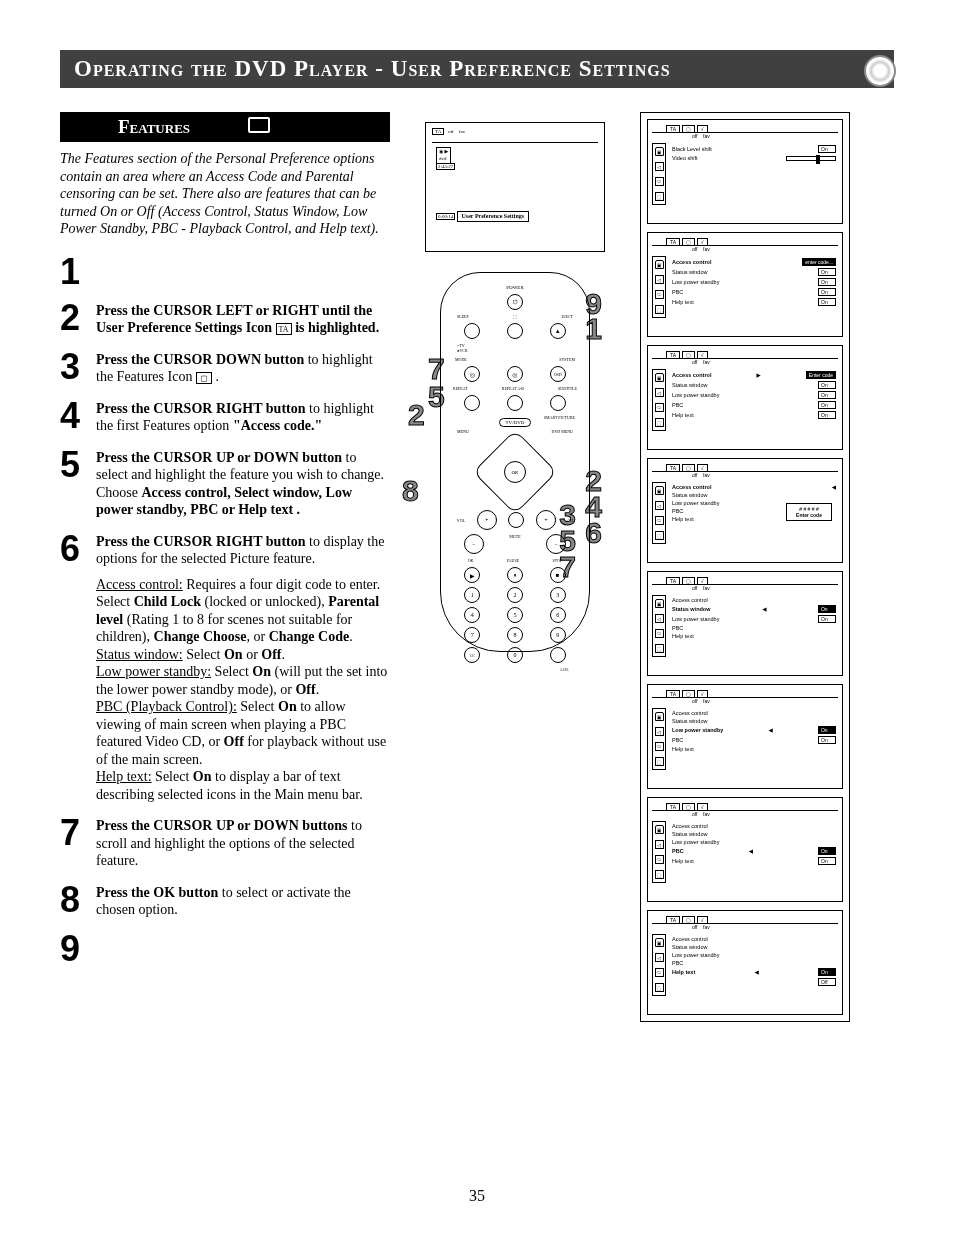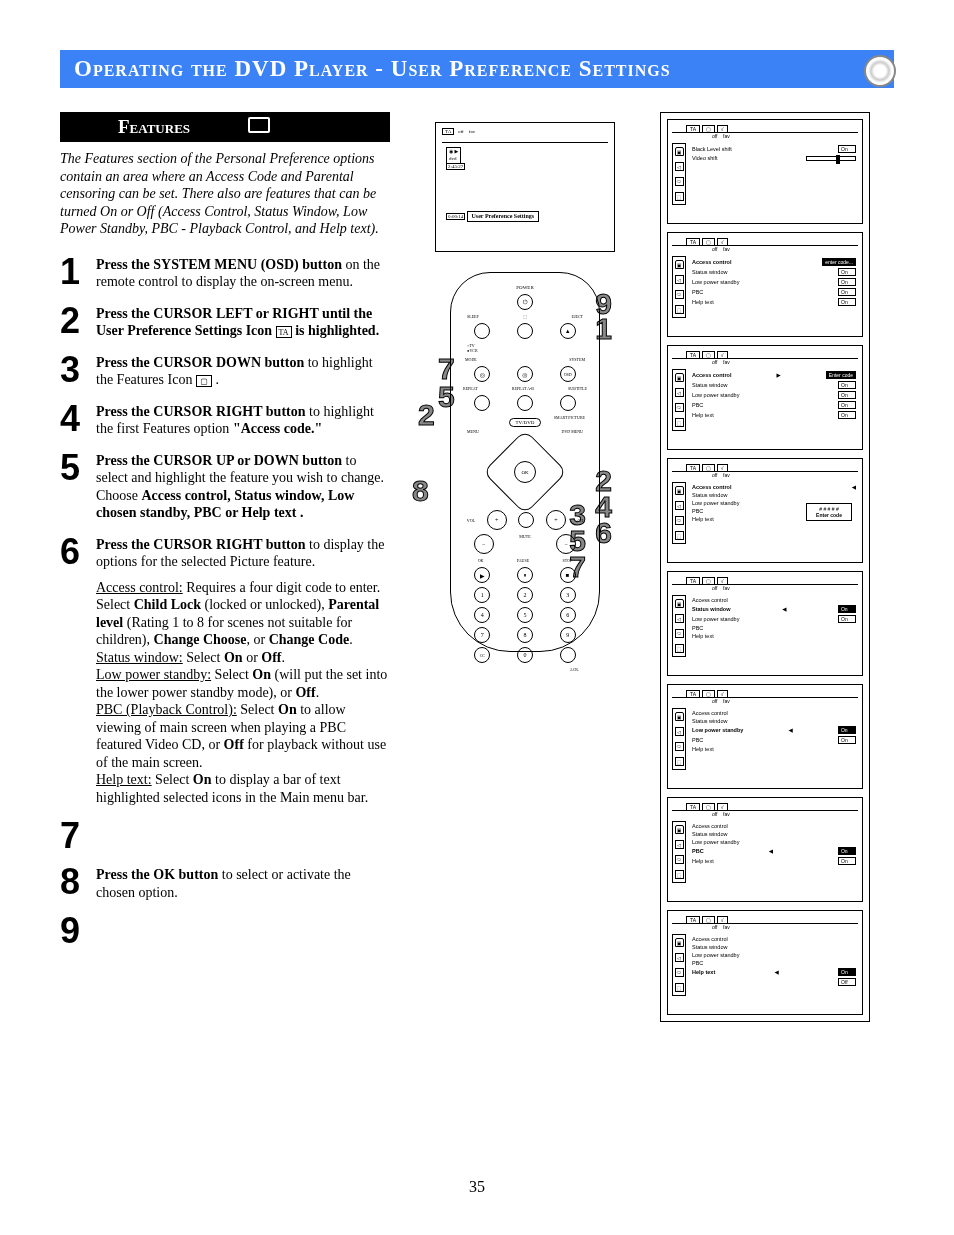--- a/index.html
+++ b/index.html
@@ -5,41 +5,41 @@
   * { box-sizing: border-box; margin: 0; padding: 0; }
   body {
     font-family: "Times New Roman", serif;
     background: #fff;
     width: 954px;
     height: 1235px;
     position: relative;
     padding: 50px 60px 40px 60px;
   }
   .title-bar {
-    background: #3b82f6;
+    background: #404040;
     color: #fff;
     padding: 6px 14px;
     font-size: 23px;
     font-weight: bold;
     letter-spacing: 1px;
     font-variant: small-caps;
     margin-bottom: 24px;
   }
   .disc-icon {
     position: absolute;
     right: 58px;
     top: 55px;
     width: 32px; height: 32px;
     border: 2px solid #888;
     border-radius: 50%;
     background: radial-gradient(circle, #fff 30%, #ccc 45%, #fff 60%);
   }
   .content {
     display: flex;
-    gap: 30px;
+    gap: 20px;
   }
   .left-col {
     width: 330px;
     flex-shrink: 0;
   }
   .features-heading {
     background: #000;
     color: #fff;
     font-variant: small-caps;
     font-weight: bold;
@@ -200,78 +200,78 @@
   .mini-list .sel { font-weight:bold; }
   .mini-list .slider { width:50px; height:5px; border:1px solid #000; position:relative; }
   .mini-list .slider::after { content:""; position:absolute; left:60%; top:-2px; width:4px; height:9px; background:#000;}
   .dialog-box {
     position:absolute; right:10px; top:44px; border:1px solid #000; background:#fff;
     padding:2px 3px; font-size:5px; text-align:center; width:46px;
   }
 
   .page-num {
     position: absolute;
-    bottom: 39px;
+    bottom: 30px;
     left: 50%;
     transform: translateX(-50%);
     font-size: 16px;
   }
 </style>
 </head>
 <body>
 
 <div class="disc-icon"></div>
 
 <div class="title-bar">Operating the DVD Player - User Preference Settings</div>
 
 <div class="content">
 
   <div class="left-col">
     <div class="features-heading">Features</div>
     <div class="intro">The Features section of the Personal Preference options contain an area where an Access Code and Parental censoring can be set. There also are features that can be turned On or Off (Access Control, Status Window, Low Power Standby, PBC - Playback Control, and Help text).</div>
 
     <div class="step">
       <div class="step-num">1</div>
-      <div class="step-text"><b>Press the SYSTEM MENU (OSD) button</b><span> on the remote control to display the on-screen menu.</span></div>
     </div>
 
     <div class="step">
       <div class="step-num">2</div>
       <div class="step-text"><b>Press the CURSOR LEFT or RIGHT until the User Preference Settings Icon </b><span class="icon-box">TA</span><b> is highlighted.</b></div>
     </div>
 
     <div class="step">
       <div class="step-num">3</div>
       <div class="step-text"><b>Press the CURSOR DOWN button</b><span> to highlight the Features  Icon </span><span class="icon-box">▢</span> .</div>
     </div>
 
     <div class="step">
       <div class="step-num">4</div>
       <div class="step-text"><b>Press the CURSOR RIGHT button</b><span> to highlight the first Features option </span><b>"Access code."</b></div>
     </div>
 
     <div class="step">
       <div class="step-num">5</div>
-      <div class="step-text"><b>Press the CURSOR UP or DOWN button</b><span> to select and highlight the feature you wish to change. Choose </span><b>Access control, Status window, Low chosen standby, PBC or Help text .</b></div>
+      <div class="step-text"><b>Press the CURSOR UP or DOWN button</b><span> to select and highlight the feature you wish to change. Choose </span><b>Access control, Select window, Low power standby, PBC or Help text .</b></div>
     </div>
 
     <div class="step">
       <div class="step-num">6</div>
       <div class="step-text"><b>Press the CURSOR RIGHT button</b><span> to display the options for the selected Picture feature.</span></div>
     </div>
     <div class="step6-body">
       <u>Access control:</u><span> Requires a four digit code to enter. Select </span><b>Child Lock</b><span> (locked or unlocked), </span><b>Parental level</b><span> (Rating 1 to 8 for scenes not suitable for children), </span><b>Change Choose</b><span>, or </span><b>Change Code</b><span>.</span><br>
       <u>Status window:</u><span> Select </span><b>On</b><span> or </span><b>Off</b><span>.</span><br>
       <u>Low power standby:</u><span> Select </span><b>On</b><span> (will put the set into the lower power standby mode), or </span><b>Off</b><span>.</span><br>
       <u>PBC (Playback Control):</u><span> Select </span><b>On</b><span> to allow viewing of main screen when playing a PBC featured Video CD, or </span><b>Off</b><span> for playback without use of the main screen.</span><br>
-      <u>Help text:</u><span> Select </span><b>On</b><span> to display a bar of text highlighted selected icons in the Main menu bar.</span>
+      <u>Help text:</u><span> Select </span><b>On</b><span> to display a bar of text describing selected icons in the Main menu bar.</span>
     </div>
 
     <div class="step">
       <div class="step-num">7</div>
+      <div class="step-text"><b>Press the CURSOR UP or DOWN buttons</b><span> to scroll and highlight the options of the selected feature.</span></div>
     </div>
 
     <div class="step">
       <div class="step-num">8</div>
       <div class="step-text"><b>Press the OK button</b><span> to select or activate the chosen option.</span></div>
     </div>
 
     <div class="step">
       <div class="step-num">9</div>
     </div>

